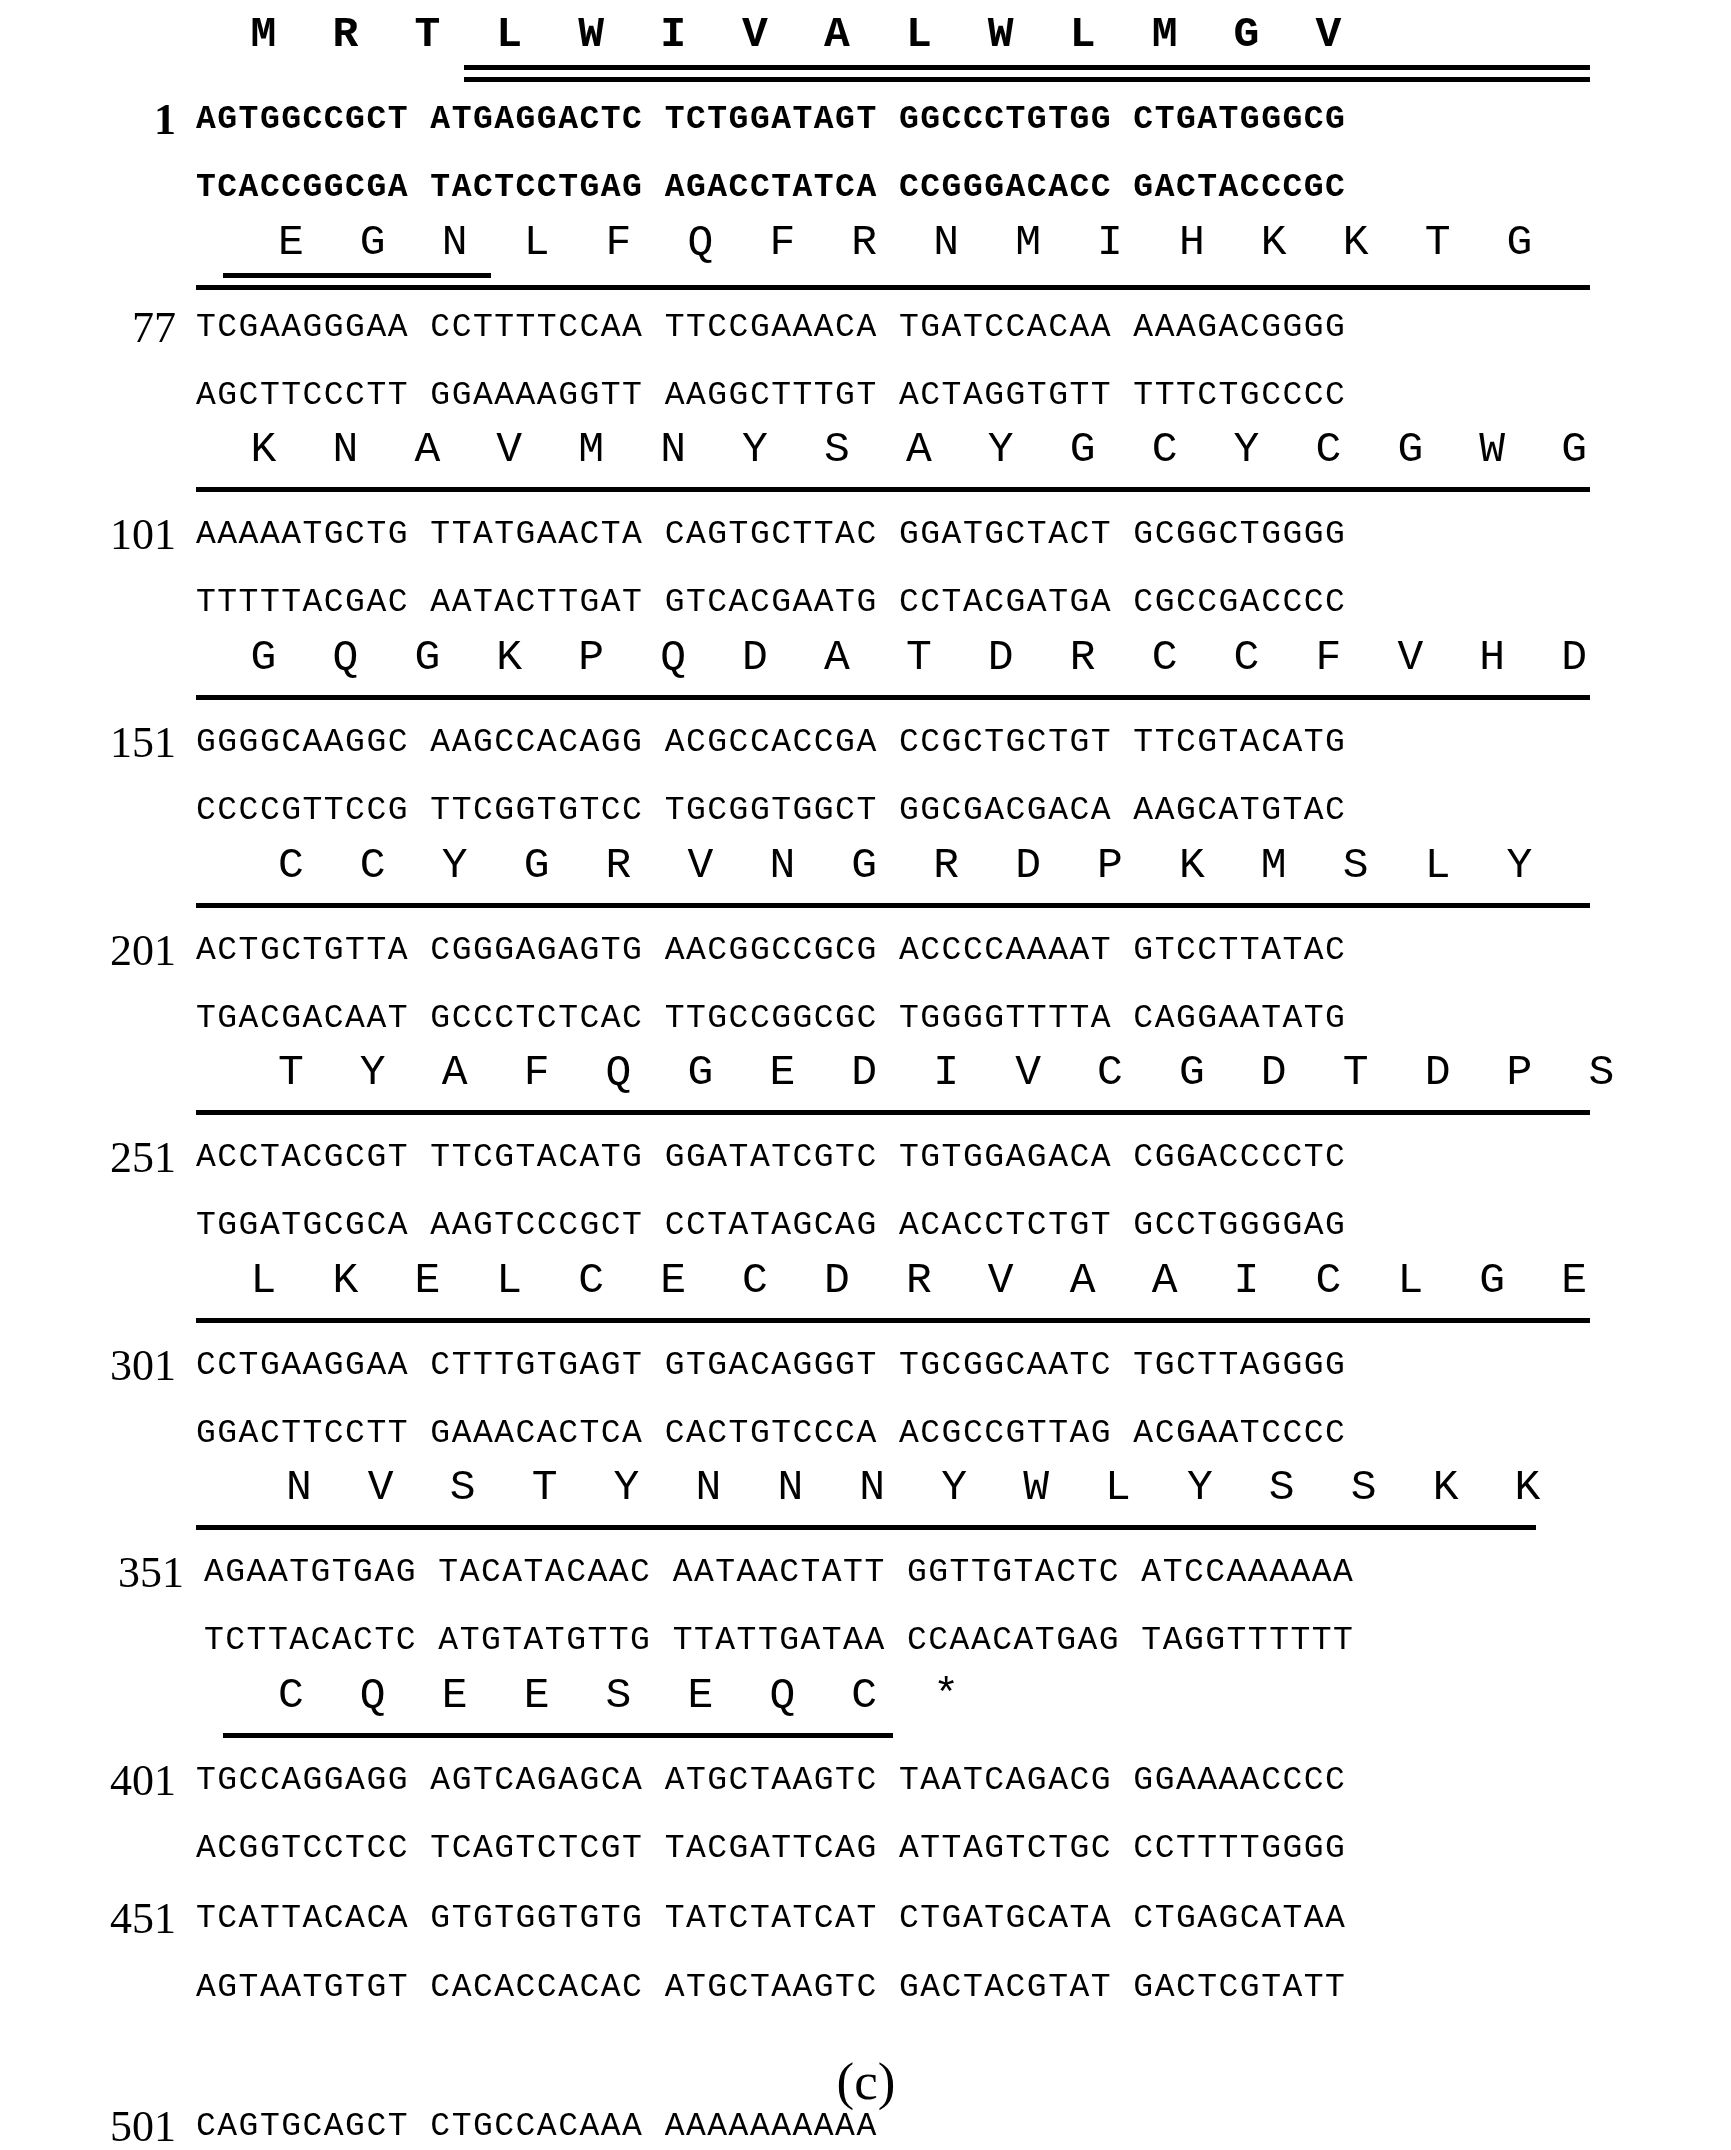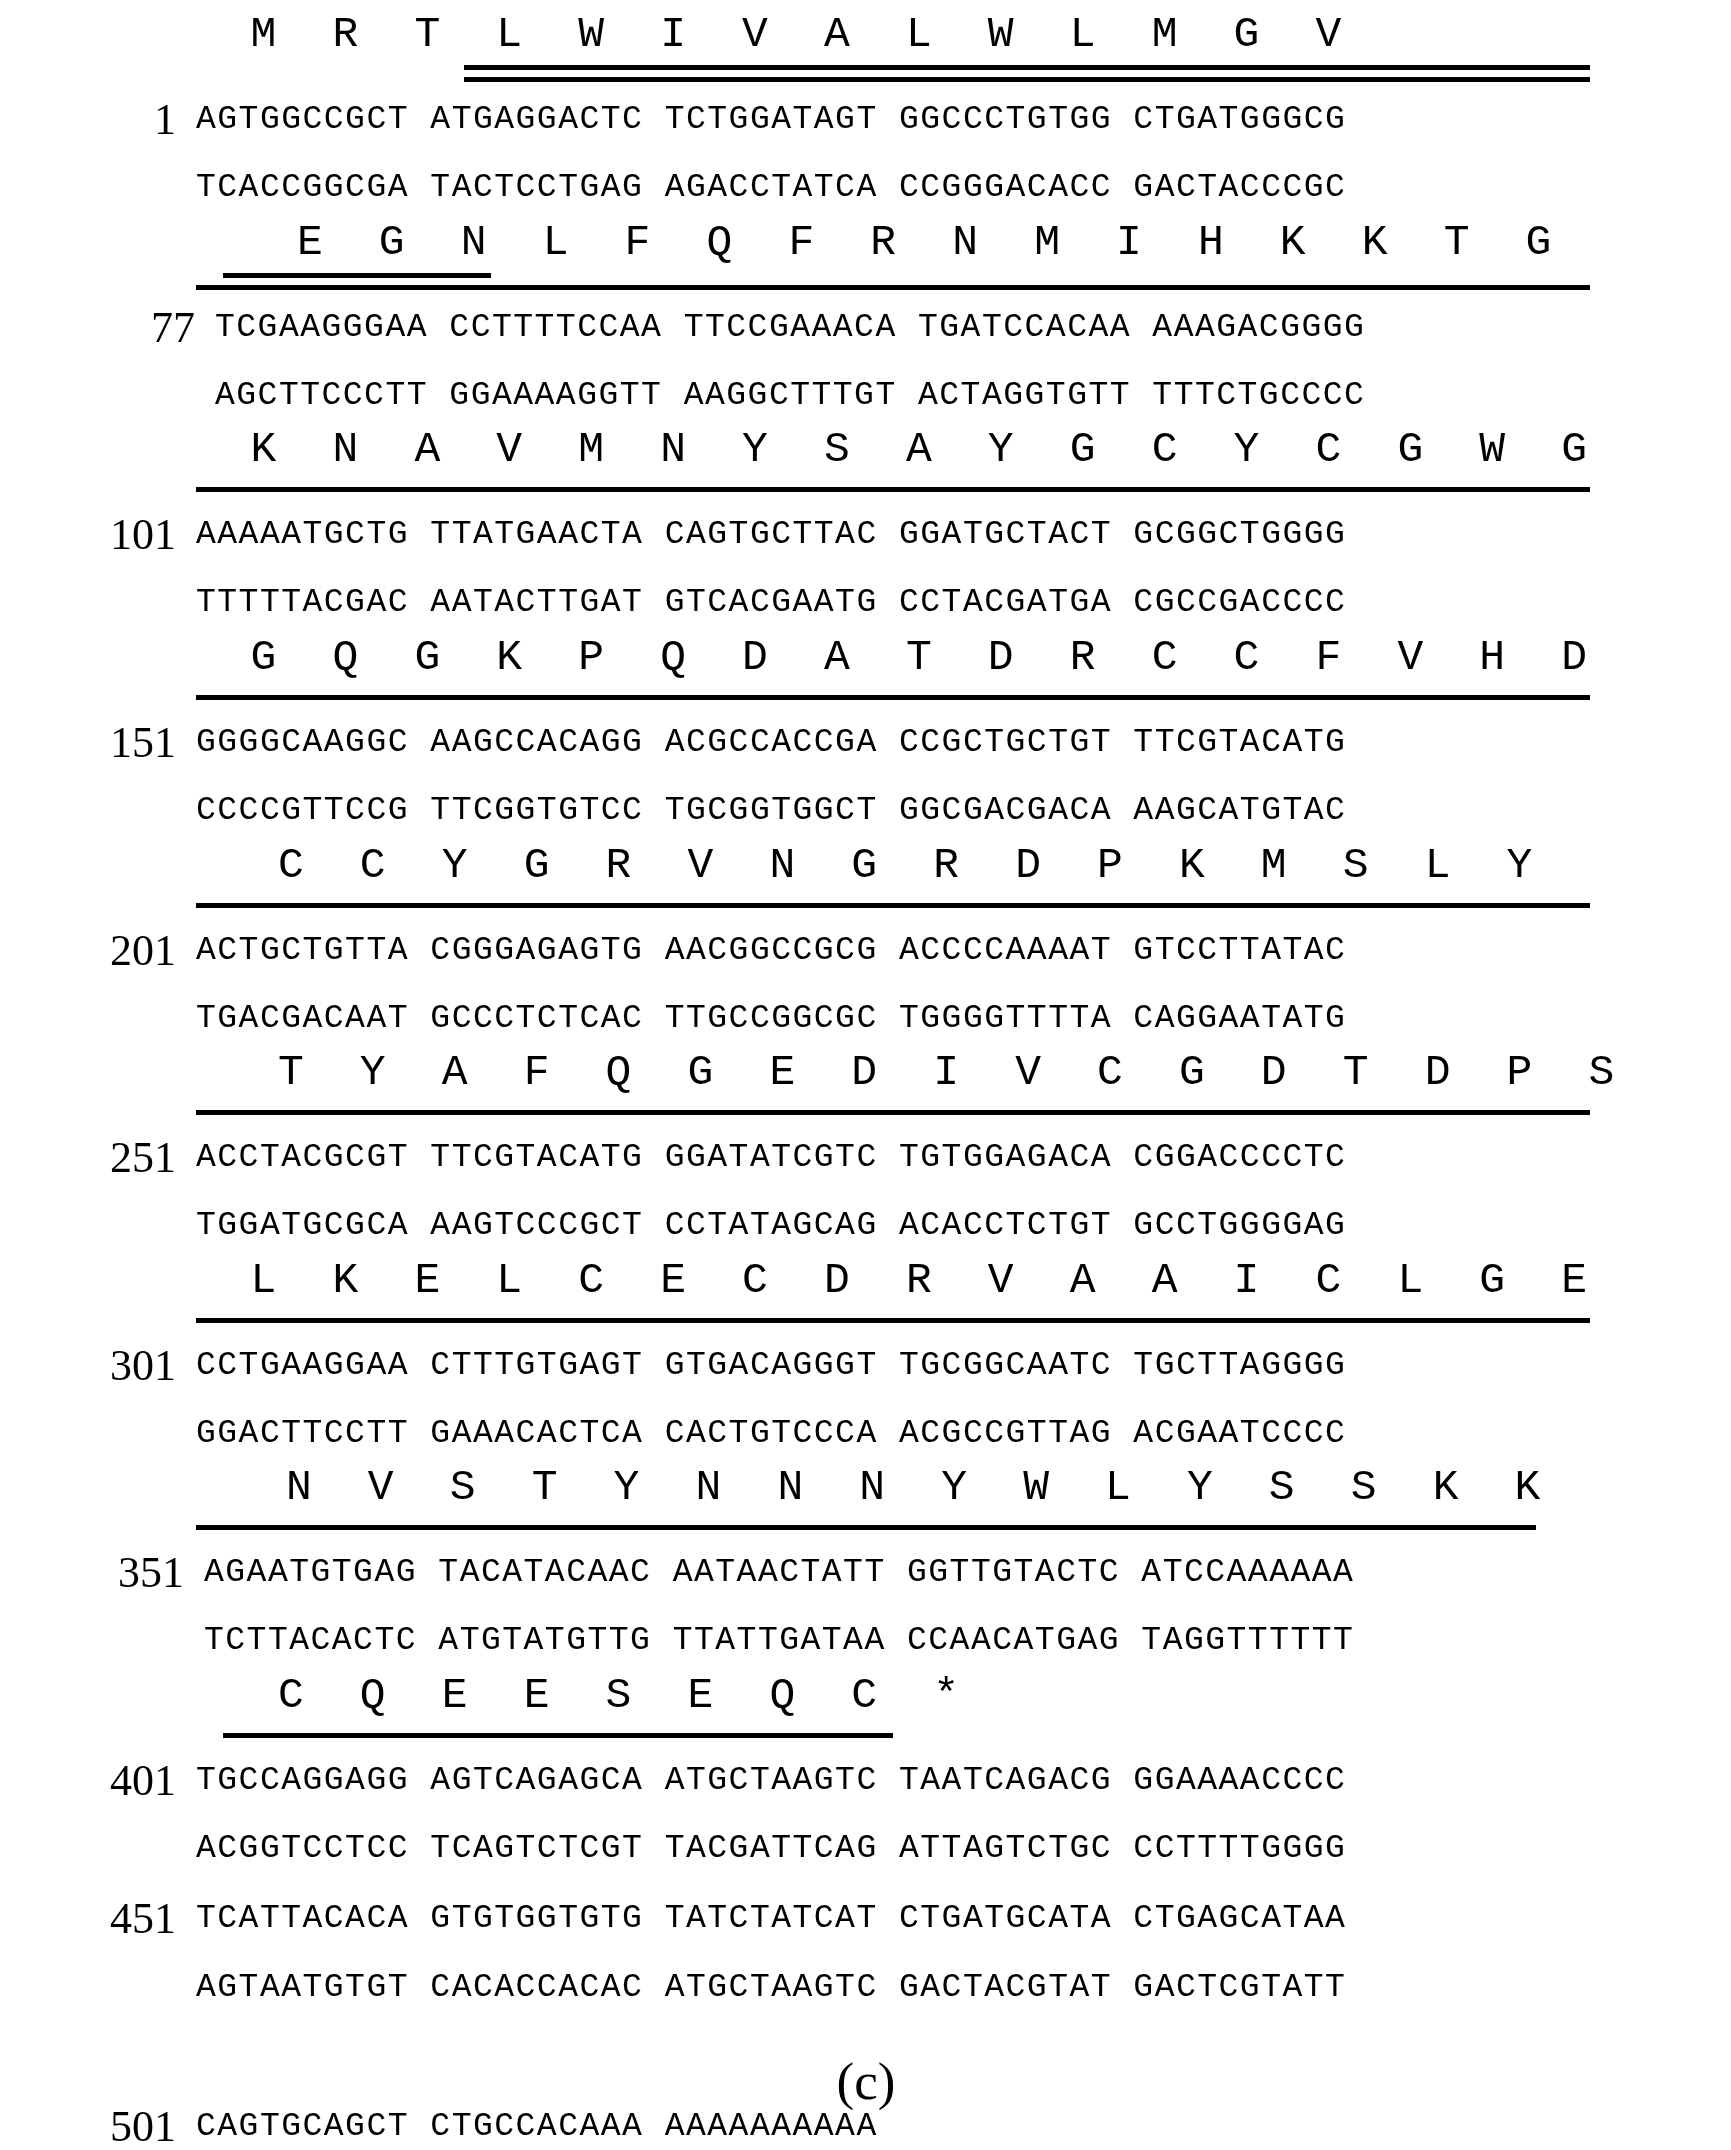--- a/index.html
+++ b/index.html
@@ -96,28 +96,28 @@
     text-align: center;
     font-size: 53px;
     font-family: "Liberation Serif", "DejaVu Serif", serif;
   }
 </style>
 </head>
 <body>
 
 <div id="figure">
   <div id="blocks">
-      <div class="block" style="position: absolute; left: 0px; top: 6.4px; width: 1372px;">
+      <div class="block" style="position: absolute; left: 0px; top: 6.4px; width: 1372px; font-weight: bold;">
         <div class="row aa-row" style="position: absolute; top: 0px;"><span class="aa">  M  R  T  L  W  I  V  A  L  W  L  M  G  V</span></div>
         <div class="bar" style="left: 464px; width: 1126px; top: 71px;"></div>
         <div class="bar2" style="left: 464px; width: 1126px; top: 59px;"></div>
         <div class="row seq-row" style="position: absolute; top: 79px;"><span class="num">1</span><span class="seq">AGTGGCCGCT ATGAGGACTC TCTGGATAGT GGCCCTGTGG CTGATGGGCG</span></div>
         <div class="row seq-row rev" style="position: absolute; top: 147px;"><span class="seq">TCACCGGCGA TACTCCTGAG AGACCTATCA CCGGGACACC GACTACCCGC</span></div>
       </div>
-      <div class="block" style="position: absolute; left: 0px; top: 214px; width: 1448px; padding-left: 19px;">
+      <div class="block" style="position: absolute; left: 0px; top: 214px; width: 1448px;">
         <div class="row aa-row" style="position: absolute; top: 0px;"><span class="aa">   E  G  N  L  F  Q  F  R  N  M  I  H  K  K  T  G</span></div>
         <div class="bar" style="left: 196px; width: 1394px; top: 71px;"></div>
         <div class="bar2" style="left: 223px; width: 268px; top: 59px;"></div>
         <div class="row seq-row" style="position: absolute; top: 79px;"><span class="num">77</span><span class="seq">TCGAAGGGAA CCTTTTCCAA TTCCGAAACA TGATCCACAA AAAGACGGGG</span></div>
         <div class="row seq-row rev" style="position: absolute; top: 147px;"><span class="seq">AGCTTCCCTT GGAAAAGGTT AAGGCTTTGT ACTAGGTGTT TTTCTGCCCC</span></div>
       </div>
       <div class="block" style="position: absolute; left: 0px; top: 421px; width: 1732px; text-decoration: underline;">
         <div class="row aa-row" style="position: absolute; top: 0px;"><span class="aa">  K  N  A  V  M  N  Y  S  A  Y  G  C  Y  C  G  W  G</span></div>
         <div class="bar" style="left: 196px; width: 1394px; top: 66px;"></div>
         <div class="row seq-row" style="position: absolute; top: 79px;"><span class="num">101</span><span class="seq">AAAAATGCTG TTATGAACTA CAGTGCTTAC GGATGCTACT GCGGCTGGGG</span></div>

